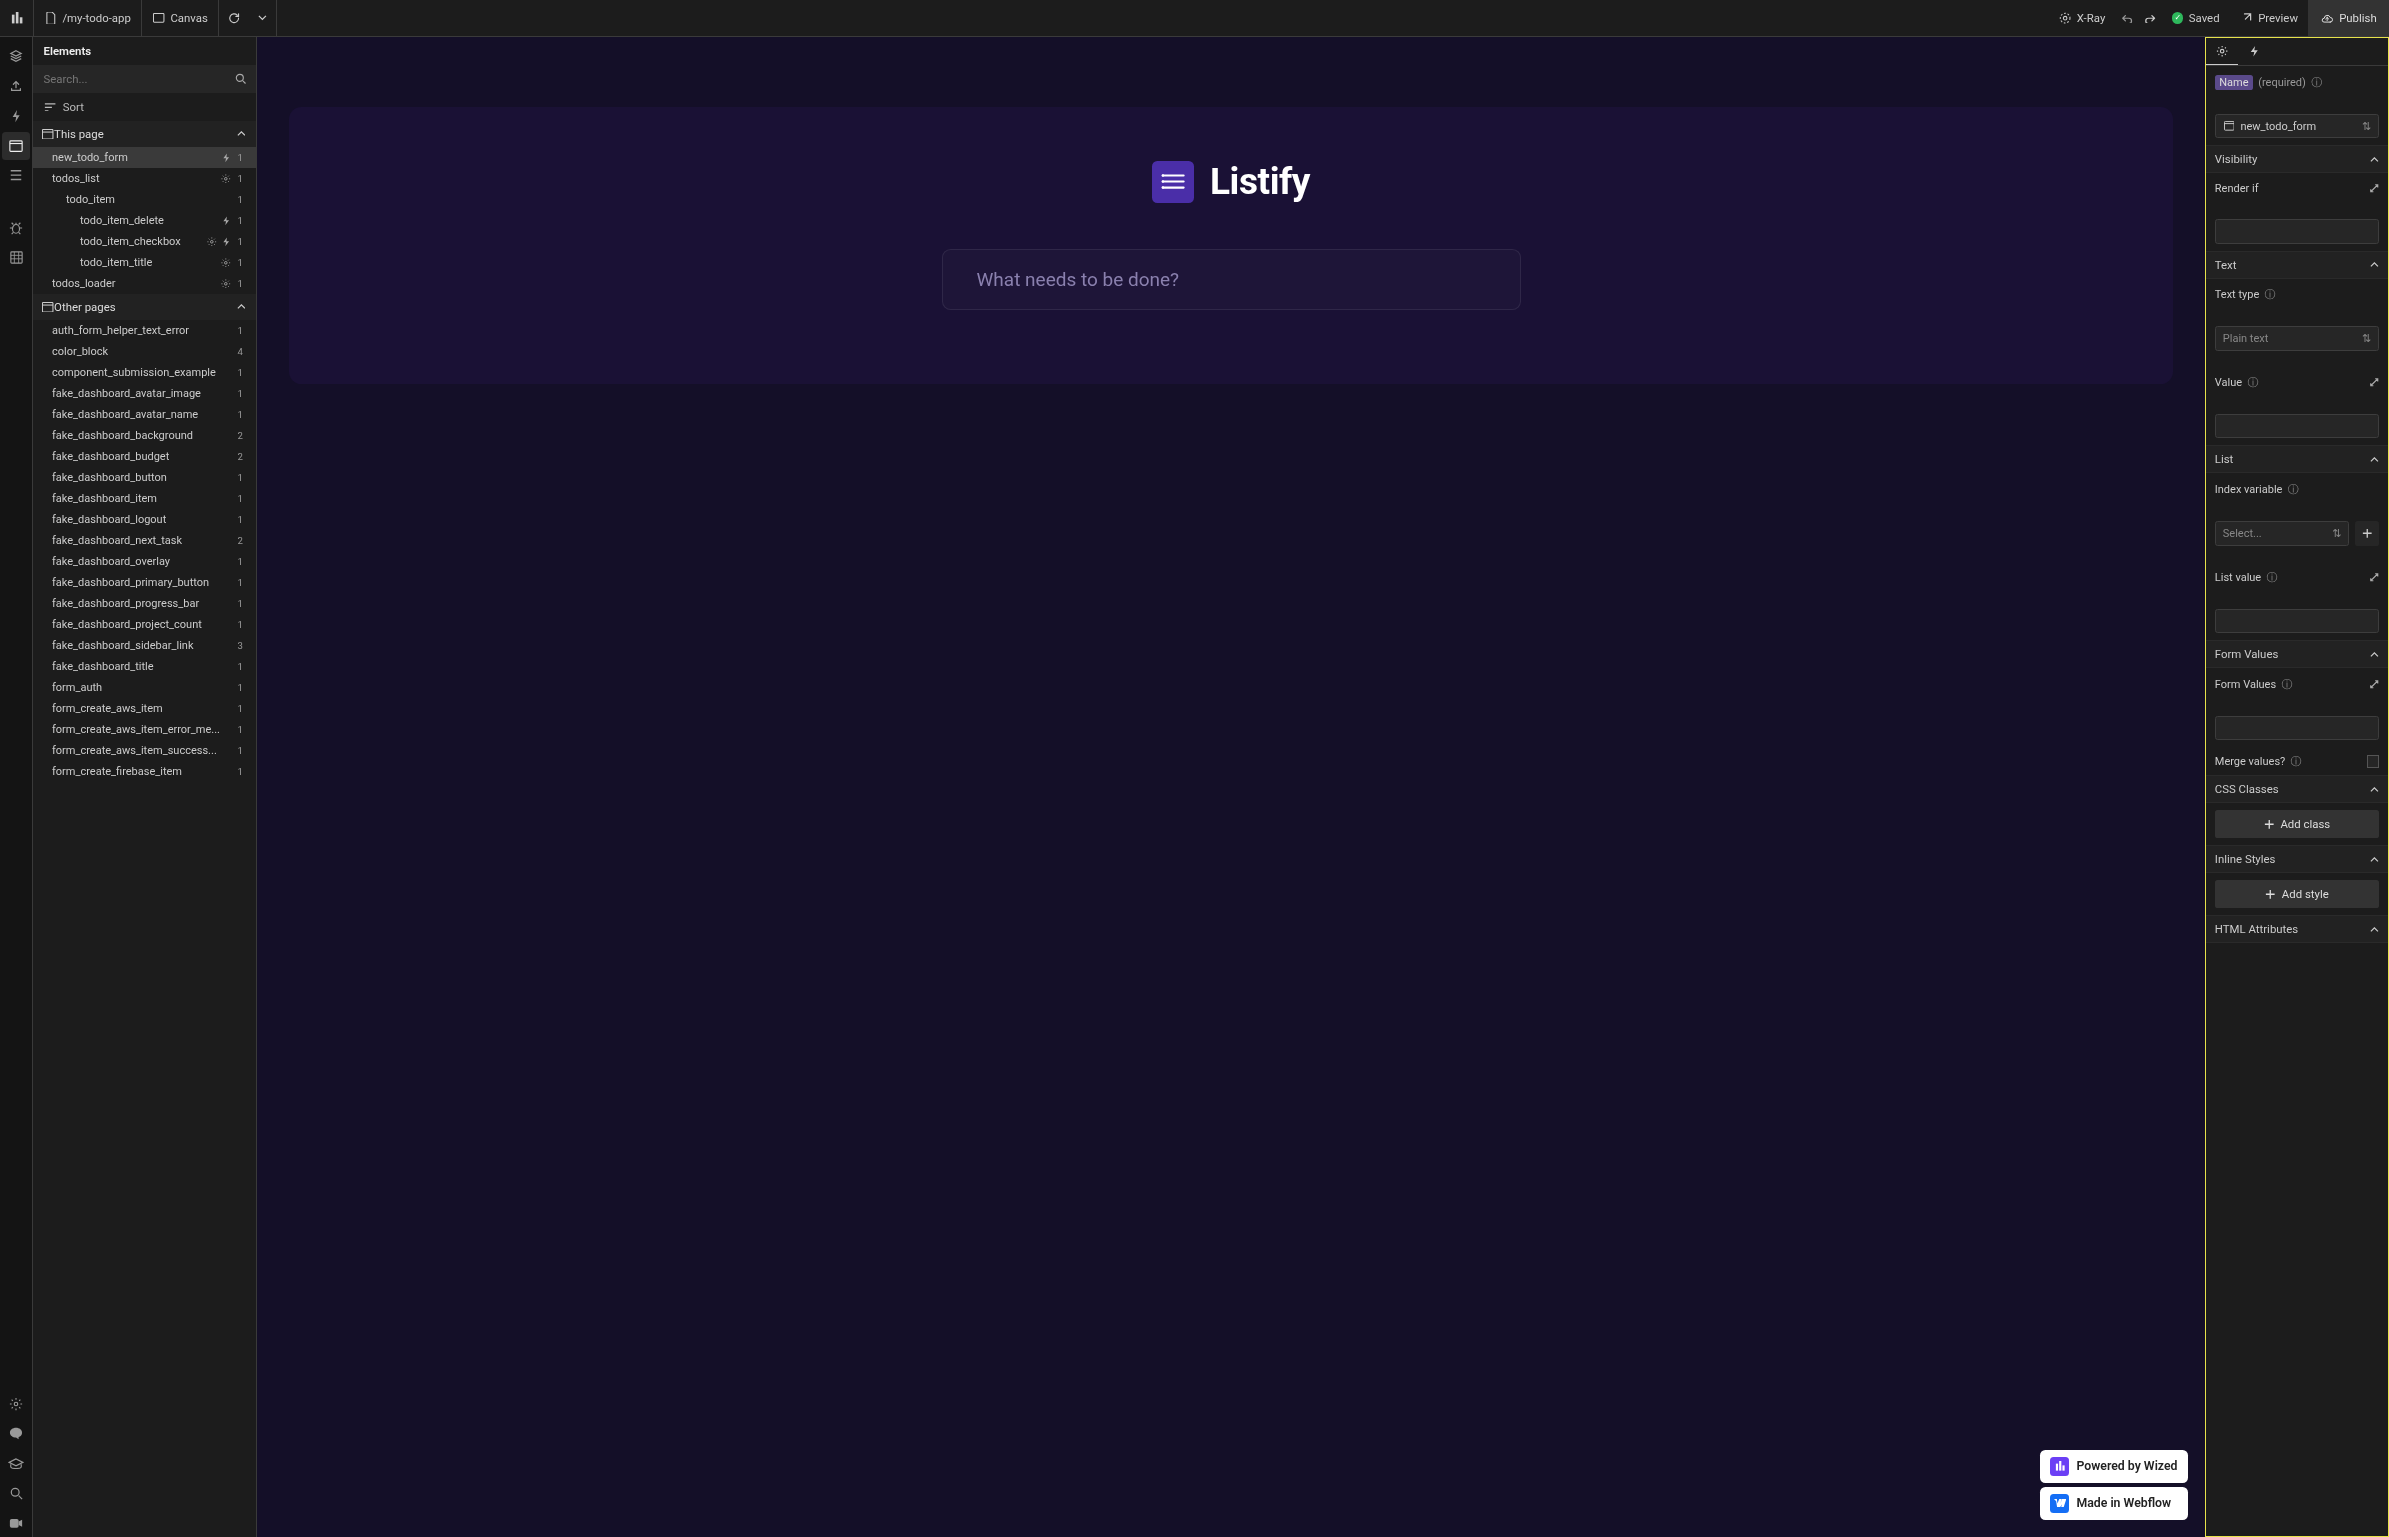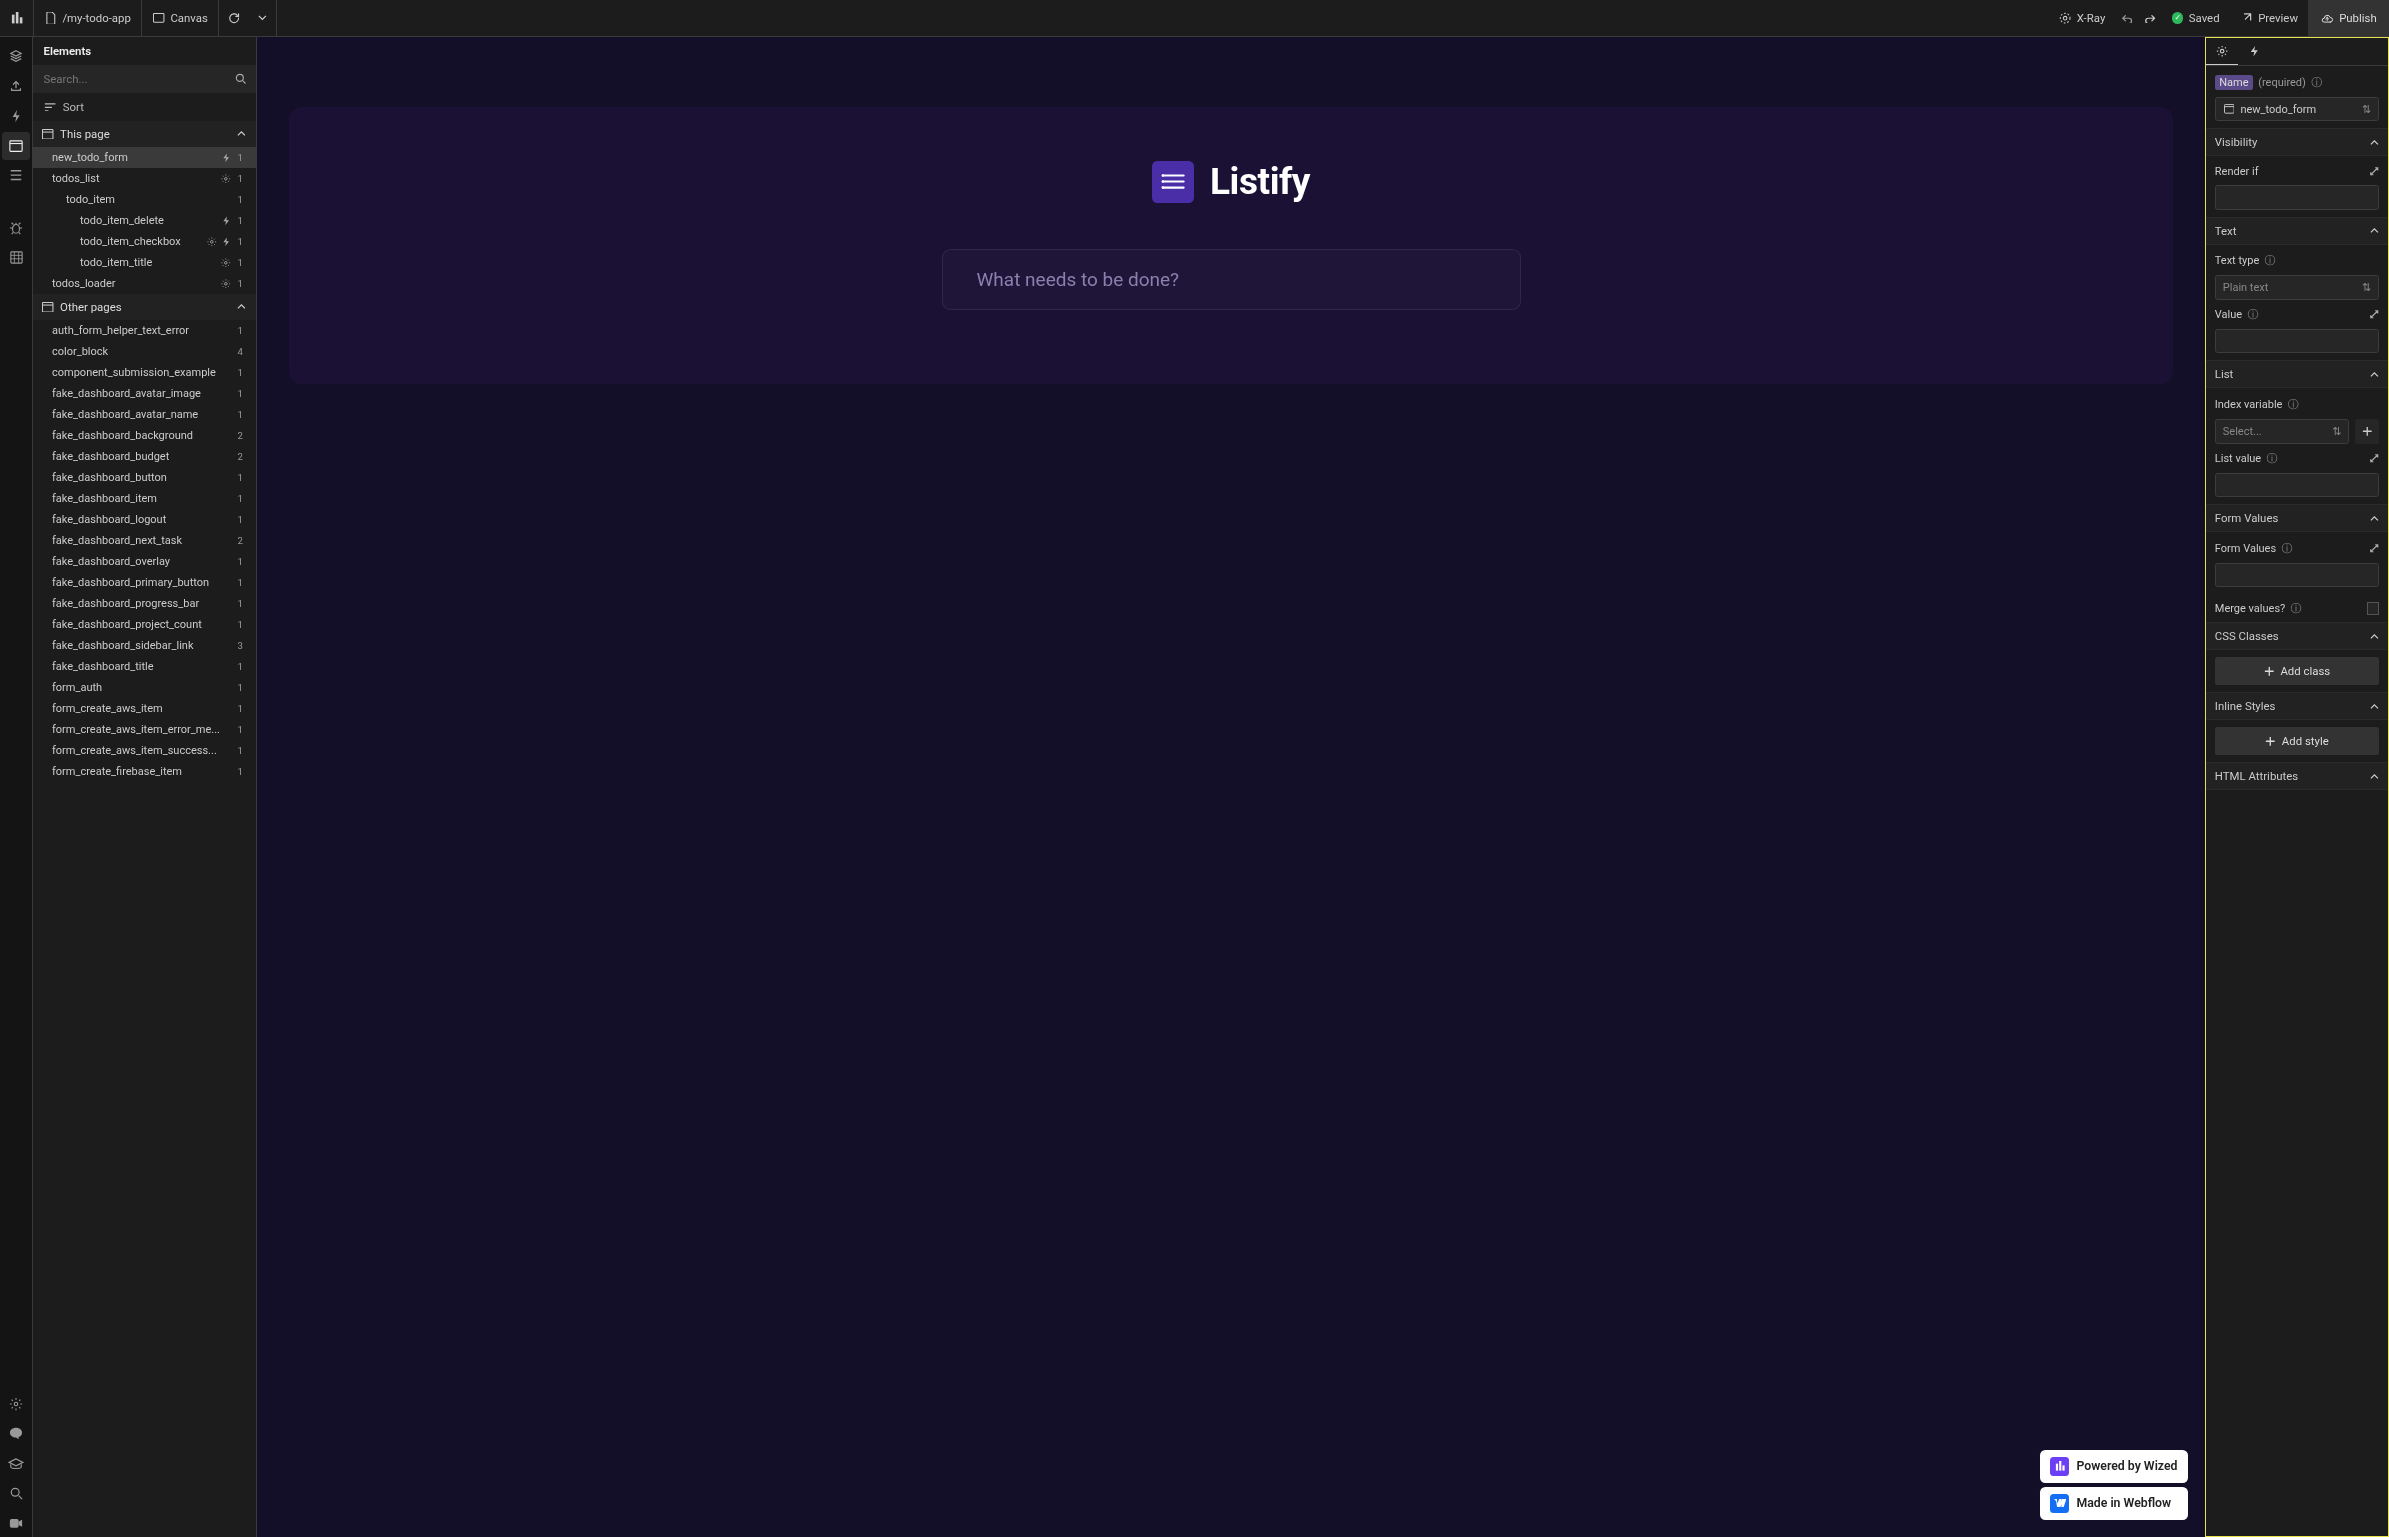--- a/index.html
+++ b/index.html
@@ -42,21 +42,21 @@
 
 
 .sidebar{width:224px;background:var(--bg-800);border-right:0.9px solid var(--border-500);display:flex;flex-direction:column;min-height:0;}
 .side-title{padding:7px 10.5px;font-weight:600;color:#eee;font-size:11.4px;}
 .search-wrap{padding:0 8.8px 0 10.5px;display:flex;align-items:center;height:28px;background:var(--bg-700);}
 .search-wrap input{flex:1;background:transparent;border:none;outline:none;color:#ccc;font-size:11.4px;}
 .sort-row{display:flex;align-items:center;gap:7px;padding:0 10.5px;height:28px;color:#bbb;cursor:pointer;font-size:11.4px;}
 .tree{flex:1;overflow-y:auto;scrollbar-width:thin;scrollbar-color:#555 var(--bg-800);}
 .tree::-webkit-scrollbar{width:7px;}
 .tree::-webkit-scrollbar-thumb{background:#555;border-radius:3.5px;}
-.tree-header{display:flex;align-items:center;padding:0 8.8px;height:26px;background:var(--bg-750);color:#ddd;font-size:11.4px;gap:6px;cursor:pointer;}
+.tree-header{display:flex;align-items:center;padding:0 8.8px;height:26px;background:var(--bg-750);color:#ddd;font-size:11.4px;gap:0;cursor:pointer;}
 .tree-header .chev{margin-left:auto;}
 .tree-row{display:flex;align-items:center;padding:0 8.8px;height:21px;font-size:11px;color:#ccc;cursor:pointer;}
 .tree-row.selected{background:#3a3a3a;}
 .tree-row .label{flex:1;overflow:hidden;text-overflow:ellipsis;white-space:nowrap;}
 .tree-row .count{width:14px;text-align:center;font-size:9.6px;color:#999;}
 .tree-row .row-icons{display:flex;gap:3.5px;align-items:center;margin-right:1.8px;}
 .row-icon{width:10.5px;height:10.5px;display:inline-flex;align-items:center;justify-content:center;color:#aaa;}
 .indent-1{padding-left:19px;}
 .indent-2{padding-left:33px;}
 .indent-3{padding-left:47px;}
@@ -73,21 +73,21 @@
 .badge{background:#fff;border-radius:5.3px;padding:7px 10.5px;display:flex;align-items:center;gap:7px;color:#222;font-weight:600;font-size:12.3px;}
 .badge-icon{width:19px;height:19px;border-radius:3.5px;display:flex;align-items:center;justify-content:center;}
 .badge-icon.wized{background:#6b3ff5;}
 .badge-icon.webflow{background:#146ef5;}
 
 
 .rightpanel{width:184px;background:var(--bg-800);border:1.8px solid var(--right-border);display:flex;flex-direction:column;min-height:0;overflow-y:auto;}
 .rp-tabs{display:flex;height:28px;border-bottom:0.9px solid var(--border-500);}
 .rp-tab{width:32px;display:flex;align-items:center;justify-content:center;cursor:pointer;}
 .rp-tab.active{border-bottom:1.8px solid #ccc;}
-.rp-section{padding:8.8px 8.8px 7px;display:flex;flex-direction:column;gap:7px;}
+.rp-section{padding:8.8px 8.8px 7px;display:flex;flex-direction:column;gap:24px;}
 .rp-sec-header{height:28px;display:flex;align-items:center;padding:0 8.8px;background:var(--bg-750);border-top:0.9px solid #2a2a2a;border-bottom:0.9px solid #2a2a2a;cursor:pointer;}
 .rp-sec-header .chev{margin-left:auto;}
 .rp-label{display:flex;align-items:center;gap:5.3px;font-size:11px;color:#ccc;}
 .rp-label .req{color:#999;}
 .rp-label .info{color:#888;}
 .badge-name{background:var(--badge-bg);border-radius:2.6px;padding:0.9px 4.4px;color:#ddd;}
 .rp-select{height:24.5px;background:var(--bg-700);border:0.9px solid #3d3d3d;border-radius:2.6px;display:flex;align-items:center;padding:0 7px;color:#ccc;font-size:11px;gap:5.3px;cursor:pointer;}
 .rp-select .val{flex:1;}
 .rp-select.ph .val{color:#888;}
 .rp-input{height:24.5px;background:var(--bg-700);border:0.9px solid #3d3d3d;border-radius:2.6px;}

